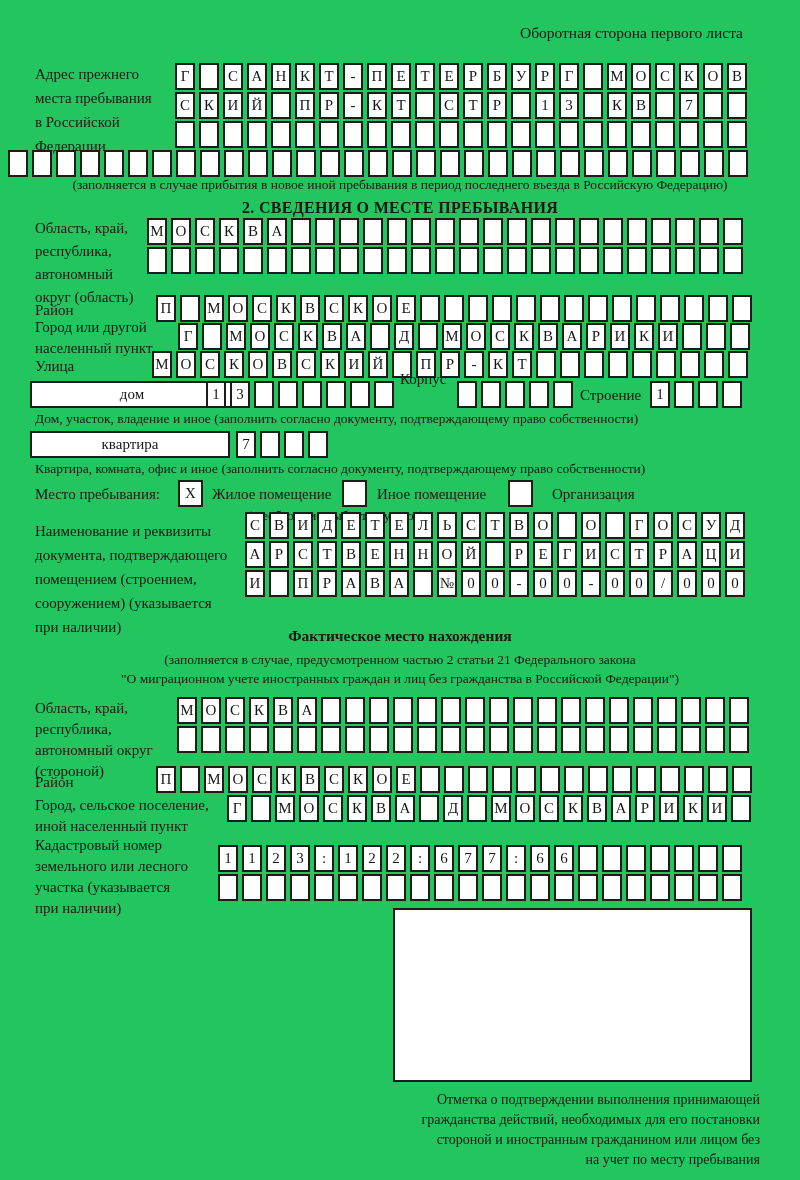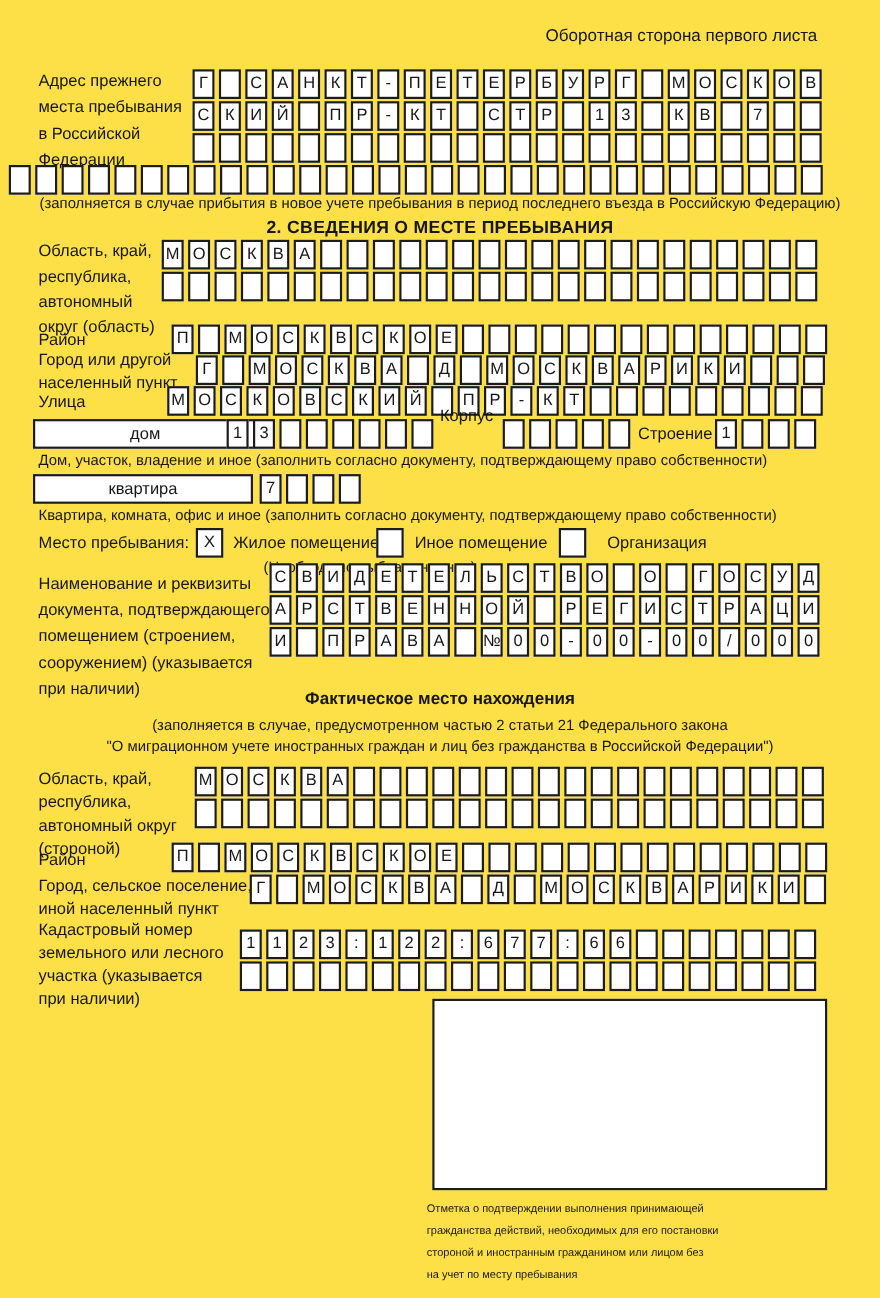--- a/index.html
+++ b/index.html
@@ -1,55 +1,55 @@
 <!DOCTYPE html>
 <html><head>
 <meta charset="utf-8">
 <style>
   html,body{margin:0;padding:0;background:#fff;}
-  .page{position:relative;width:800px;height:1180px;background:#fde047;color:#161616;
-        font-family:Liberation Sans, sans-serif;overflow:hidden;}
+  .page{position:relative;width:800px;height:1180px;background:#22c55e;color:#161616;
+        font-family:Liberation Serif, serif;overflow:hidden;}
   .abs{position:absolute;}
   .cellrow{white-space:nowrap;height:27px;}
   .cell{display:inline-block;box-sizing:border-box;width:20px;height:27px;border:2px solid #1c1c1c;
         margin-right:4px;text-align:center;font-size:15px;line-height:22px;vertical-align:top;background:#fff;}
   .lbl{font-size:15px;line-height:24px;}
   .lbl span{display:block;}
   .lh23{line-height:23px;}
   .lh21{line-height:21px;}
   .inline-lbl{font-size:15px;line-height:24px;}
   .note{font-size:13.5px;}
   .centerband{left:0;width:800px;text-align:center;}
   .h2{font-weight:bold;font-size:16px;letter-spacing:0.3px;}
   .h3{font-weight:bold;font-size:15.5px;}
   .bigbox{box-sizing:border-box;border:2px solid #1c1c1c;height:27px;text-align:center;
           font-size:15px;line-height:23px;background:#fff;}
   .cb{display:inline-block;box-sizing:border-box;width:25px;height:27px;border:2px solid #1c1c1c;
       text-align:center;font-size:15px;line-height:22px;background:#fff;}
   .stamp{box-sizing:border-box;border:2px solid #1c1c1c;background:#fff;}
-  .caption{font-size:10px;line-height:20px;text-align:left;}
+  .caption{font-size:14px;line-height:20px;text-align:right;}
 </style>
 </head>
 <body>
 
 <div class="page">
 
   <div class="abs" style="left:0;top:24px;width:743px;text-align:right;font-size:15.5px;">Оборотная сторона первого листа</div>
 
   <div class="abs lbl" style="left:35px;top:62px;">
     <span>Адрес прежнего</span>
     <span>места пребывания</span>
     <span>в Российской</span>
     <span>Федерации</span>
   </div>
   <div class="abs cellrow" style="left:175px;top:63px;"><span class="cell">Г</span><span class="cell"></span><span class="cell">С</span><span class="cell">А</span><span class="cell">Н</span><span class="cell">К</span><span class="cell">Т</span><span class="cell">-</span><span class="cell">П</span><span class="cell">Е</span><span class="cell">Т</span><span class="cell">Е</span><span class="cell">Р</span><span class="cell">Б</span><span class="cell">У</span><span class="cell">Р</span><span class="cell">Г</span><span class="cell"></span><span class="cell">М</span><span class="cell">О</span><span class="cell">С</span><span class="cell">К</span><span class="cell">О</span><span class="cell">В</span></div>
   <div class="abs cellrow" style="left:175px;top:92px;"><span class="cell">С</span><span class="cell">К</span><span class="cell">И</span><span class="cell">Й</span><span class="cell"></span><span class="cell">П</span><span class="cell">Р</span><span class="cell">-</span><span class="cell">К</span><span class="cell">Т</span><span class="cell"></span><span class="cell">С</span><span class="cell">Т</span><span class="cell">Р</span><span class="cell"></span><span class="cell">1</span><span class="cell">3</span><span class="cell"></span><span class="cell">К</span><span class="cell">В</span><span class="cell"></span><span class="cell">7</span><span class="cell"></span><span class="cell"></span></div>
   <div class="abs cellrow" style="left:175px;top:121px;"><span class="cell"></span><span class="cell"></span><span class="cell"></span><span class="cell"></span><span class="cell"></span><span class="cell"></span><span class="cell"></span><span class="cell"></span><span class="cell"></span><span class="cell"></span><span class="cell"></span><span class="cell"></span><span class="cell"></span><span class="cell"></span><span class="cell"></span><span class="cell"></span><span class="cell"></span><span class="cell"></span><span class="cell"></span><span class="cell"></span><span class="cell"></span><span class="cell"></span><span class="cell"></span><span class="cell"></span></div>
   <div class="abs cellrow" style="left:8px;top:150px;"><span class="cell"></span><span class="cell"></span><span class="cell"></span><span class="cell"></span><span class="cell"></span><span class="cell"></span><span class="cell"></span><span class="cell"></span><span class="cell"></span><span class="cell"></span><span class="cell"></span><span class="cell"></span><span class="cell"></span><span class="cell"></span><span class="cell"></span><span class="cell"></span><span class="cell"></span><span class="cell"></span><span class="cell"></span><span class="cell"></span><span class="cell"></span><span class="cell"></span><span class="cell"></span><span class="cell"></span><span class="cell"></span><span class="cell"></span><span class="cell"></span><span class="cell"></span><span class="cell"></span><span class="cell"></span><span class="cell"></span></div>
-  <div class="abs centerband note" style="top:177px;">(заполняется в случае прибытия в новое учете пребывания в период последнего въезда в Российскую Федерацию)</div>
+  <div class="abs centerband note" style="top:177px;">(заполняется в случае прибытия в новое иной пребывания в период последнего въезда в Российскую Федерацию)</div>
 
   <div class="abs centerband h2" style="top:199px;">2. СВЕДЕНИЯ О МЕСТЕ ПРЕБЫВАНИЯ</div>
 
   <div class="abs lbl lh23" style="left:35px;top:217px;">
     <span>Область, край,</span>
     <span>республика,</span>
     <span>автономный</span>
     <span>округ (область)</span>
   </div>
   <div class="abs cellrow" style="left:147px;top:218px;"><span class="cell">М</span><span class="cell">О</span><span class="cell">С</span><span class="cell">К</span><span class="cell">В</span><span class="cell">А</span><span class="cell"></span><span class="cell"></span><span class="cell"></span><span class="cell"></span><span class="cell"></span><span class="cell"></span><span class="cell"></span><span class="cell"></span><span class="cell"></span><span class="cell"></span><span class="cell"></span><span class="cell"></span><span class="cell"></span><span class="cell"></span><span class="cell"></span><span class="cell"></span><span class="cell"></span><span class="cell"></span><span class="cell"></span></div>

